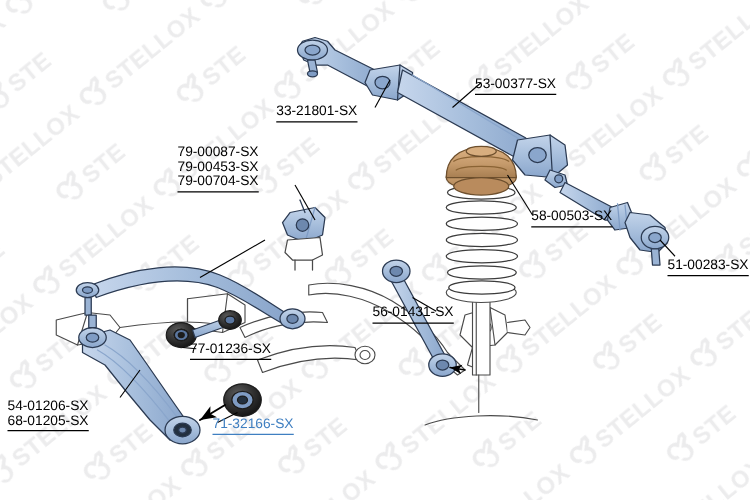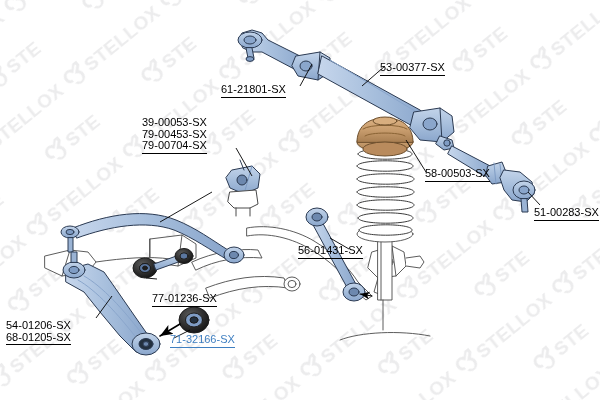--- a/index.html
+++ b/index.html
@@ -285,31 +285,31 @@
       <line x1="426" y1="172" x2="406" y2="140"></line>
       <line x1="540" y1="205" x2="528" y2="192"></line>
       <line x1="349" y1="249" x2="330" y2="238"></line>
       <line x1="157" y1="279" x2="146" y2="278"></line>
       <line x1="96" y1="318" x2="112" y2="296"></line>
       <line x1="174" y1="338" x2="190" y2="330"></line>
     </g>
   </svg>
 
   <div class="label" style="left:221px;top:84px;">
-    <span class="ln">61-21801-SX</span>
+    <span class="ln">33-21801-SX</span>
     <span class="ul"></span>
   </div>
 
   <div class="label" style="left:380px;top:62px;">
     <span class="ln">53-00377-SX</span>
     <span class="ul"></span>
   </div>
 
   <div class="label" style="left:142px;top:117px;">
-    <span class="ln">39-00053-SX</span>
+    <span class="ln">79-00087-SX</span>
     <span class="ln">79-00453-SX</span>
     <span class="ln">79-00704-SX</span>
     <span class="ul"></span>
   </div>
 
 
   <div class="label" style="left:425px;top:168px;">
     <span class="ln">58-00503-SX</span>
     <span class="ul"></span>
   </div>
@@ -317,21 +317,21 @@
   <div class="label" style="left:534px;top:207px;">
     <span class="ln">51-00283-SX</span>
     <span class="ul"></span>
   </div>
 
   <div class="label" style="left:266px;top:245px;margin-left:32px;">
     <span class="ln">56-01431-SX</span>
     <span class="ul"></span>
   </div>
 
-  <div class="label" style="left:152px;top:293px;text-align:right;">
+  <div class="label" style="left:152px;top:274px;text-align:right;">
     <span class="ln">77-01236-SX</span>
     <span class="ul"></span>
   </div>
 
   <div class="label" style="left:6px;top:320px;">
     <span class="ln">54-01206-SX</span>
     <span class="ln">68-01205-SX</span>
     <span class="ul"></span>
   </div>
 

